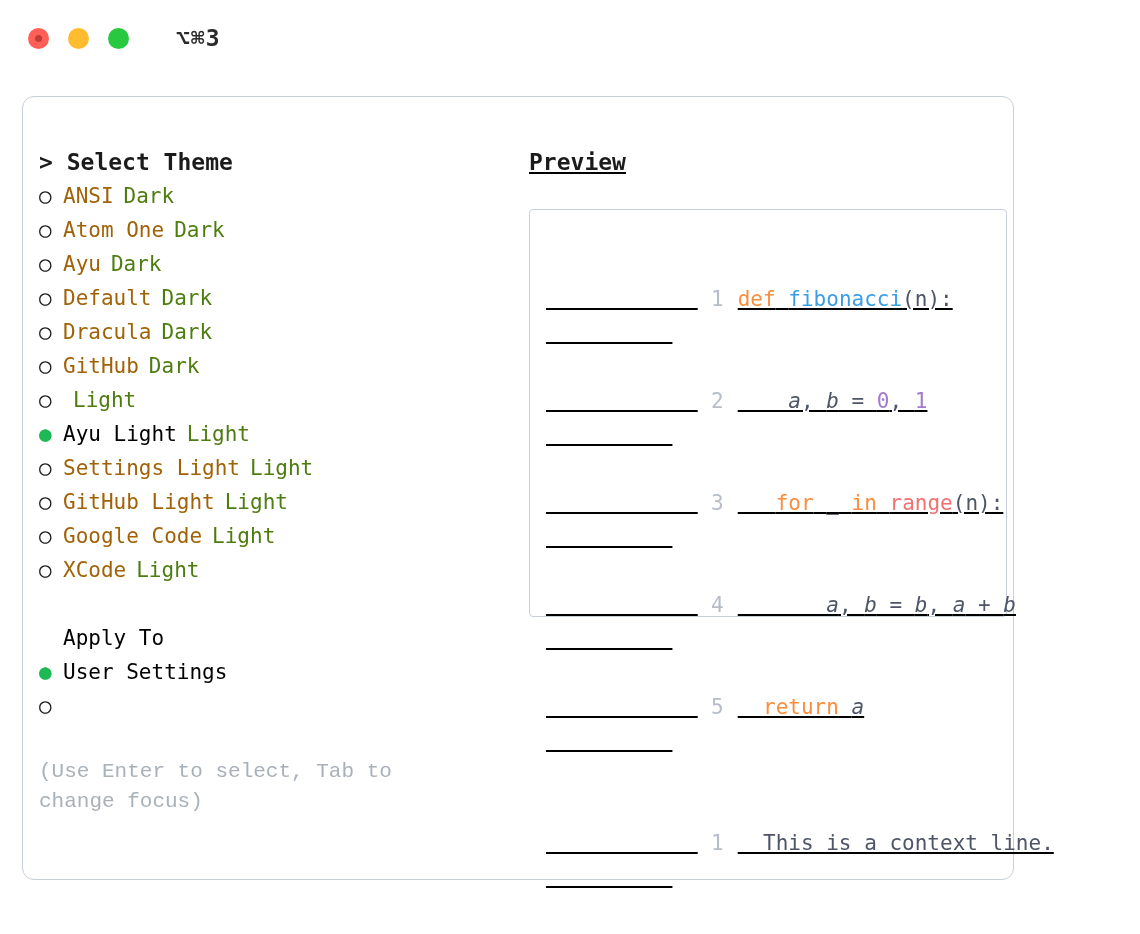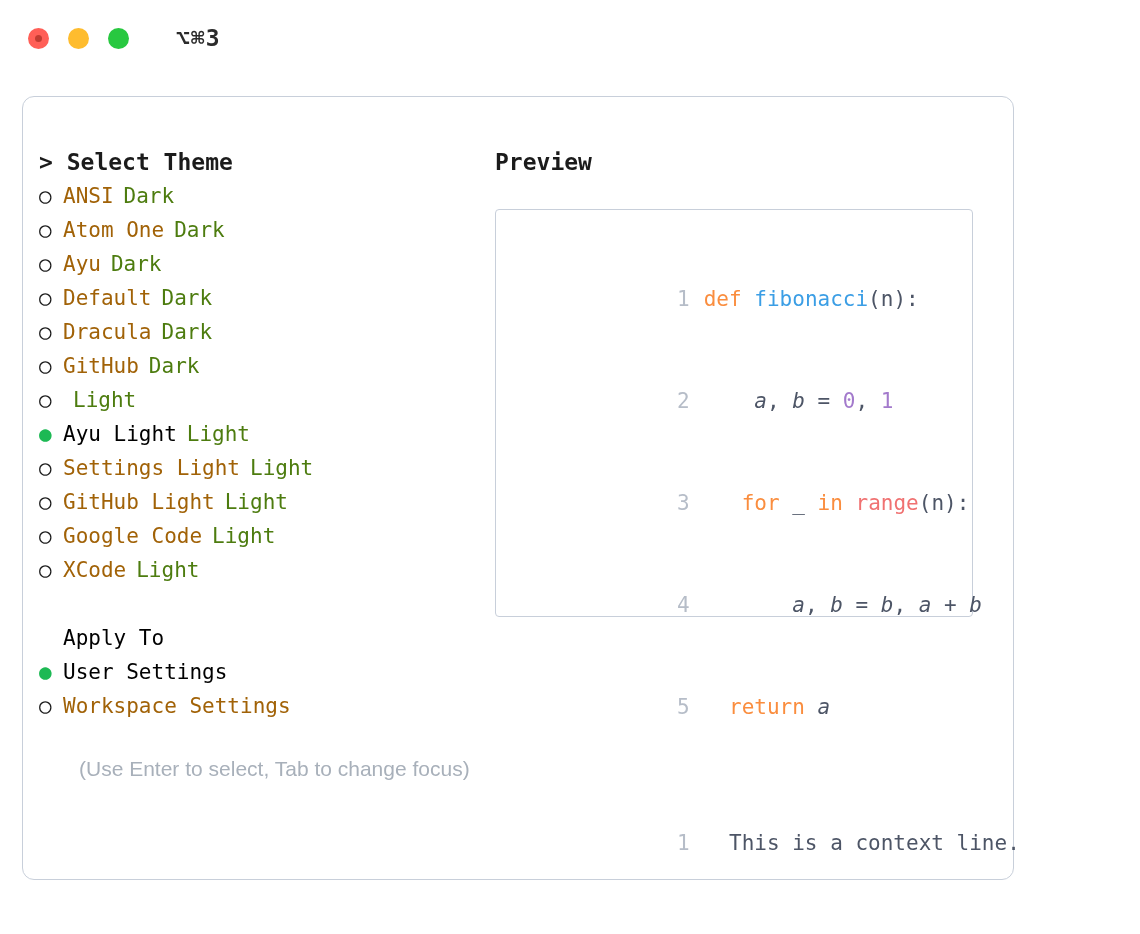--- a/index.html
+++ b/index.html
@@ -72,23 +72,24 @@
     height: 100%;
   }
   .left-col {
     position: absolute;
     left: 16px;
     top: 48px;
     width: 440px;
   }
   .right-col {
     position: absolute;
-    left: 472px;
+    left: 506px;
     top: 48px;
     width: 500px;
+    text-decoration: underline;
   }
   .heading {
     font-size: 23px;
     font-weight: bold;
     color: #1b1b1b;
     font-family: "DejaVu Sans Mono", monospace;
     white-space: pre;
     line-height: 34px;
   }
   .theme-list {
@@ -122,25 +123,24 @@
     font-size: 21px;
     color: #000000;
     line-height: 34px;
     padding-left: 24px;
     font-family: "DejaVu Sans Mono", monospace;
     white-space: pre;
   }
   .hint {
     margin-top: 34px;
     font-size: 21px;
-    line-height: 24px;
+    line-height: 30px;
     color: #a8b0ba;
-    font-family: Liberation Sans, sans-serif;
+    font-family: Liberation Mono, monospace;
     max-width: 400px;
-    margin-left: 40px;
   }
   .preview-box {
     margin-top: 30px;
     width: 478px;
     height: 408px;
     border: 1px solid #c8cfda;
     border-radius: 4px;
     box-sizing: border-box;
     background: #ffffff;
     padding: 38px 16px 0 16px;
@@ -252,21 +252,20 @@
 
         <div class="apply-heading">Apply To</div>
 
         <div class="apply-list">
           <div class="opt-row selected">
             <span class="bullet">●</span>
             <span class="opt-label">User Settings</span>
           </div>
           <div class="opt-row">
             <span class="bullet">○</span>
-            <span class="opt-label">Workspace Settings</span>
           </div>
         </div>
 
         <div class="hint">(Use Enter to select, Tab to change focus)</div>
       </div>
 
       <div class="right-col">
         <div class="heading">Preview</div>
 
         <div class="preview-box">

